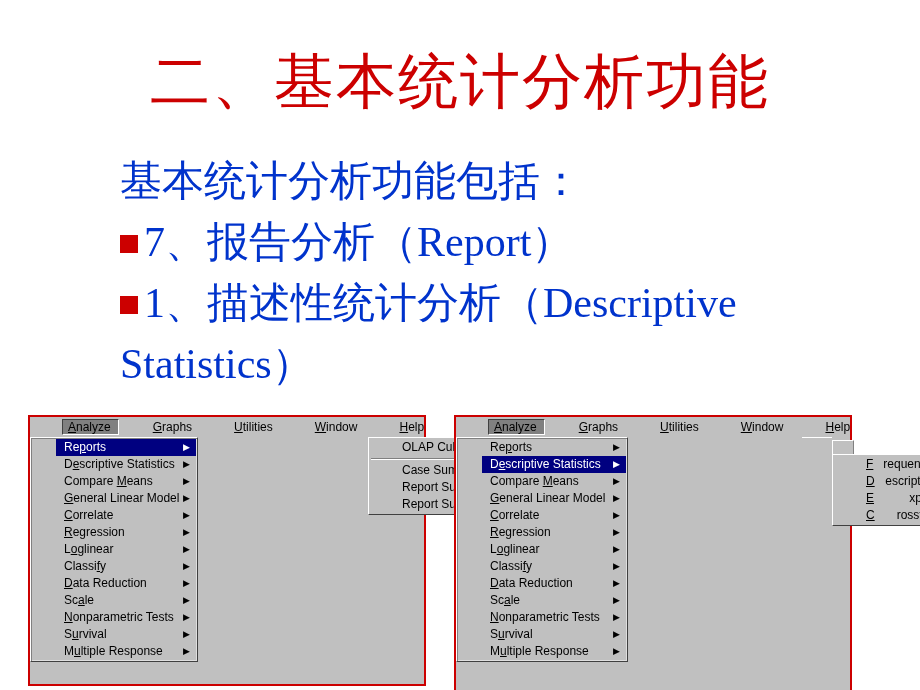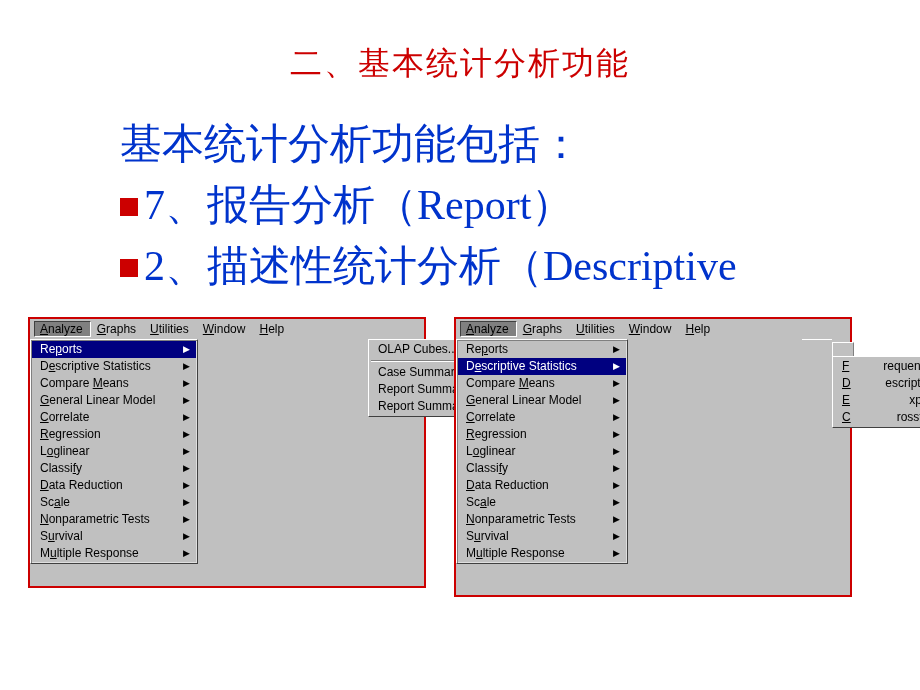--- a/index.html
+++ b/index.html
@@ -6,21 +6,21 @@
     body {
       width: 920px;
       height: 690px;
       background: #ffffff;
       font-family: "SimSun", "宋体", serif;
       position: relative;
       overflow: hidden;
     }
     .title {
       color: #cc0000;
-      font-size: 32px;
+      font-size: 60px;
       text-align: center;
       padding-top: 42px;
       padding-bottom: 28px;
       font-family: "SimSun", "宋体", serif;
       letter-spacing: 2px;
     }
     .body-text {
       color: #0033cc;
       font-size: 42px;
       line-height: 1.45;
@@ -59,20 +59,21 @@
       background: #c0c0c0;
       display: flex;
       gap: 0;
       padding: 2px 2px 2px 4px;
       height: 20px;
       align-items: center;
     }
     .menubar-item {
       padding: 1px 8px 1px 6px;
       cursor: default;
+      margin-left: 28px;
     }
     .menubar-item.active {
       background: #808080;
       border: 1px solid #404040;
       border-right-color: #ffffff;
       border-bottom-color: #ffffff;
       padding: 0 7px 0 5px;
     }
     .underline { text-decoration: underline; }
     .menu-row {
@@ -91,20 +92,21 @@
     .dropdown-main { width: 168px; }
     .screenshot.right .dropdown-main { width: 172px; }
     .menu-item {
       padding: 2px 6px 2px 8px;
       display: flex;
       justify-content: space-between;
       align-items: center;
       height: 17px;
       cursor: default;
       white-space: nowrap;
+      margin-left: 24px;
     }
     .menu-item.highlighted {
       background: #000080;
       color: #ffffff;
     }
     .arrow {
       font-size: 9px;
       margin-left: auto;
     }
     .menu-sep {
@@ -161,21 +163,22 @@
     .main-menu-wrap { position: relative; z-index: 2; }
   </style>
 </head>
 <body>
 
 <div class="title">二、基本统计分析功能</div>
 
 <div class="body-text">
   <span class="line">基本统计分析功能包括：</span>
   <span class="line"><span class="bullet"></span><span>7、报告分析（Report）</span></span>
-  <span class="line"><span class="bullet"></span><span>2、描述性统计分析（Descriptive</span></span>
+  <span class="line"><span class="bullet"></span><span>1、描述性统计分析（Descriptive</span></span>
+  <span class="line">Statistics）</span>
 </div>
 
 <div class="screens">
 
   <div class="screenshot left">
     <div class="menubar">
       <span class="menubar-item active"><span class="underline">A</span><span>nalyze</span></span>
       <span class="menubar-item"><span class="underline">G</span><span>raphs</span></span>
       <span class="menubar-item"><span class="underline">U</span><span>tilities</span></span>
       <span class="menubar-item"><span class="underline">W</span><span>indow</span></span>

